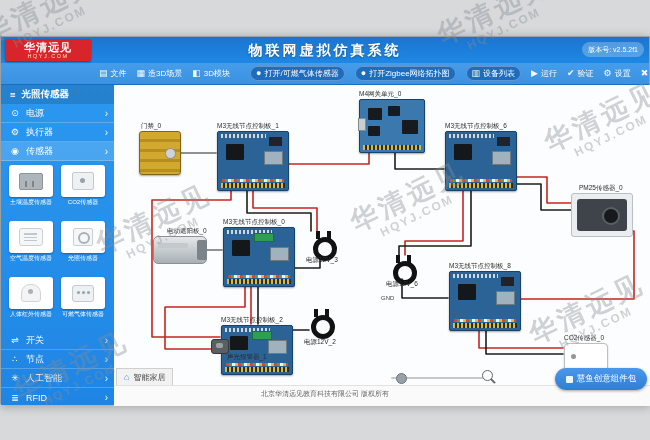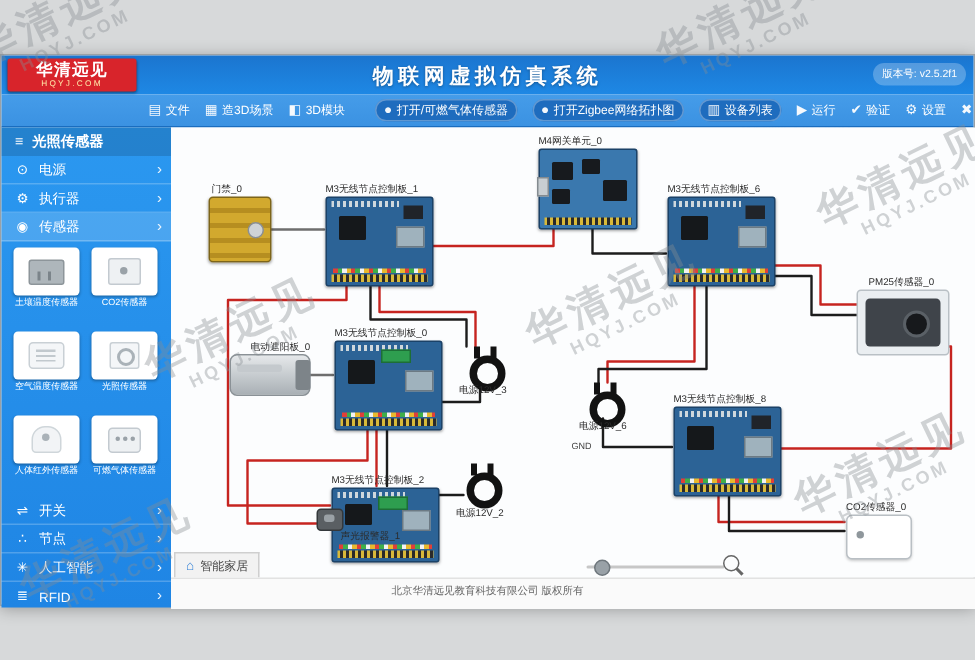--- a/index.html
+++ b/index.html
@@ -465,15 +465,19 @@
         <span class="tic">⌂</span>
         <span>智能家居</span>
       </div>
       <div class="zoomline"></div>
       <div class="zoomknob"></div>
       <div class="mag"></div>
     </div>
 
     <div class="footerstrip"></div>
     <div class="copyright">北京华清远见教育科技有限公司 版权所有</div>
+    <div class="pkg-btn">
+      <span class="bic"></span>
+      <span>慧鱼创意组件包</span>
+    </div>
 
   </div>
 </div>
 
 </body></html>

